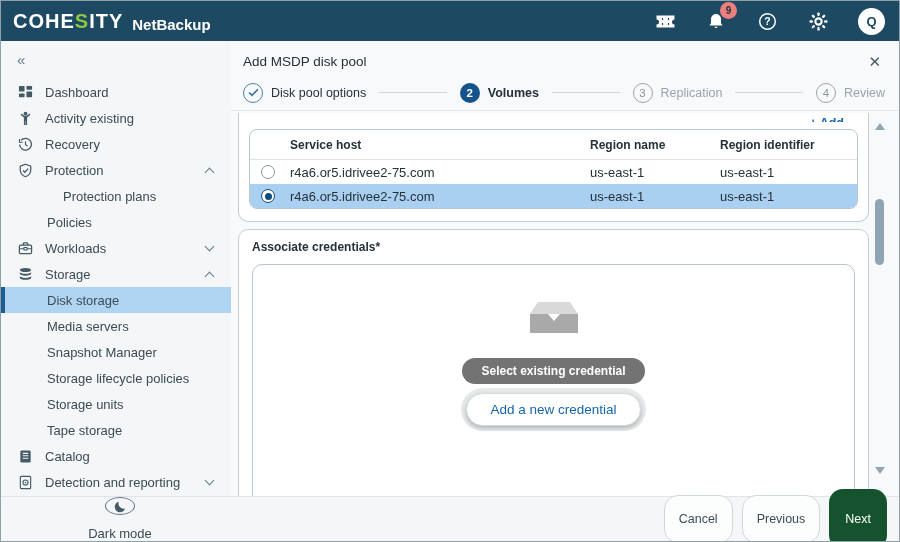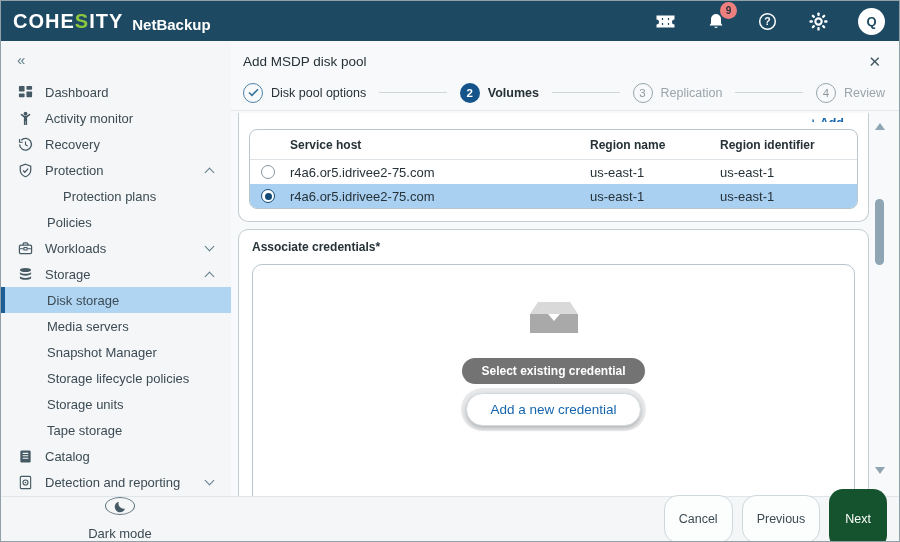--- a/index.html
+++ b/index.html
@@ -150,21 +150,21 @@
         <span class="nav-label">Dashboard</span>
       </div>
 
       <div class="nav-item">
         <span class="nav-icon">
             <svg width="15" height="15" viewBox="0 0 16 16" fill="#455a64">
               <circle cx="8" cy="2.7" r="2"></circle>
               <path d="M2.6 4.1 3.7 2.9 7 5h2l3.3-2.1 1.1 1.2-3.7 2.7V15h-1.6v-4.4h-.4V15H6.3V6.8z"></path>
             </svg>
           </span>
-        <span class="nav-label">Activity monitor</span>
+        <span class="nav-label">Activity existing</span>
       </div>
 
       <div class="nav-item">
         <span class="nav-icon">
             <svg width="15" height="15" viewBox="0 0 16 16" fill="none" stroke="#455a64" stroke-width="1.4">
               <path d="M3.4 3.4A6.3 6.3 0 1 1 1.7 8"></path>
               <path d="M1.6 2.2v3.4h3.4" stroke-width="1.2"></path>
               <path d="M8 4.8v3.4l2.3 1.4" stroke-width="1.2"></path>
             </svg>
           </span>

